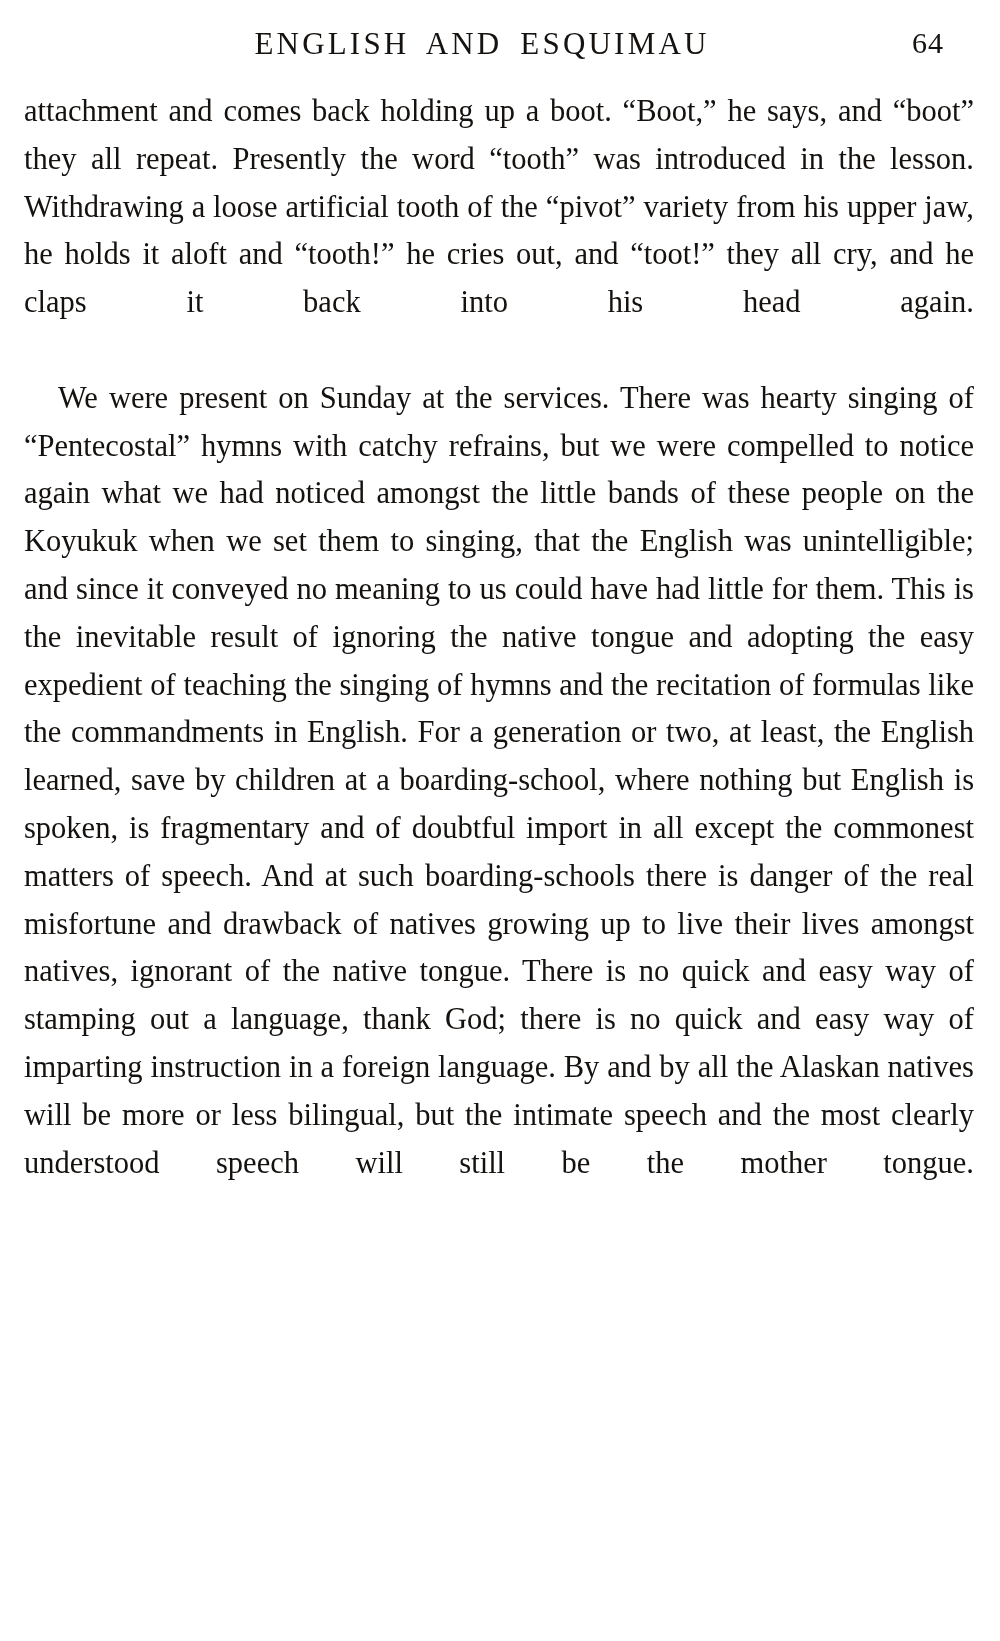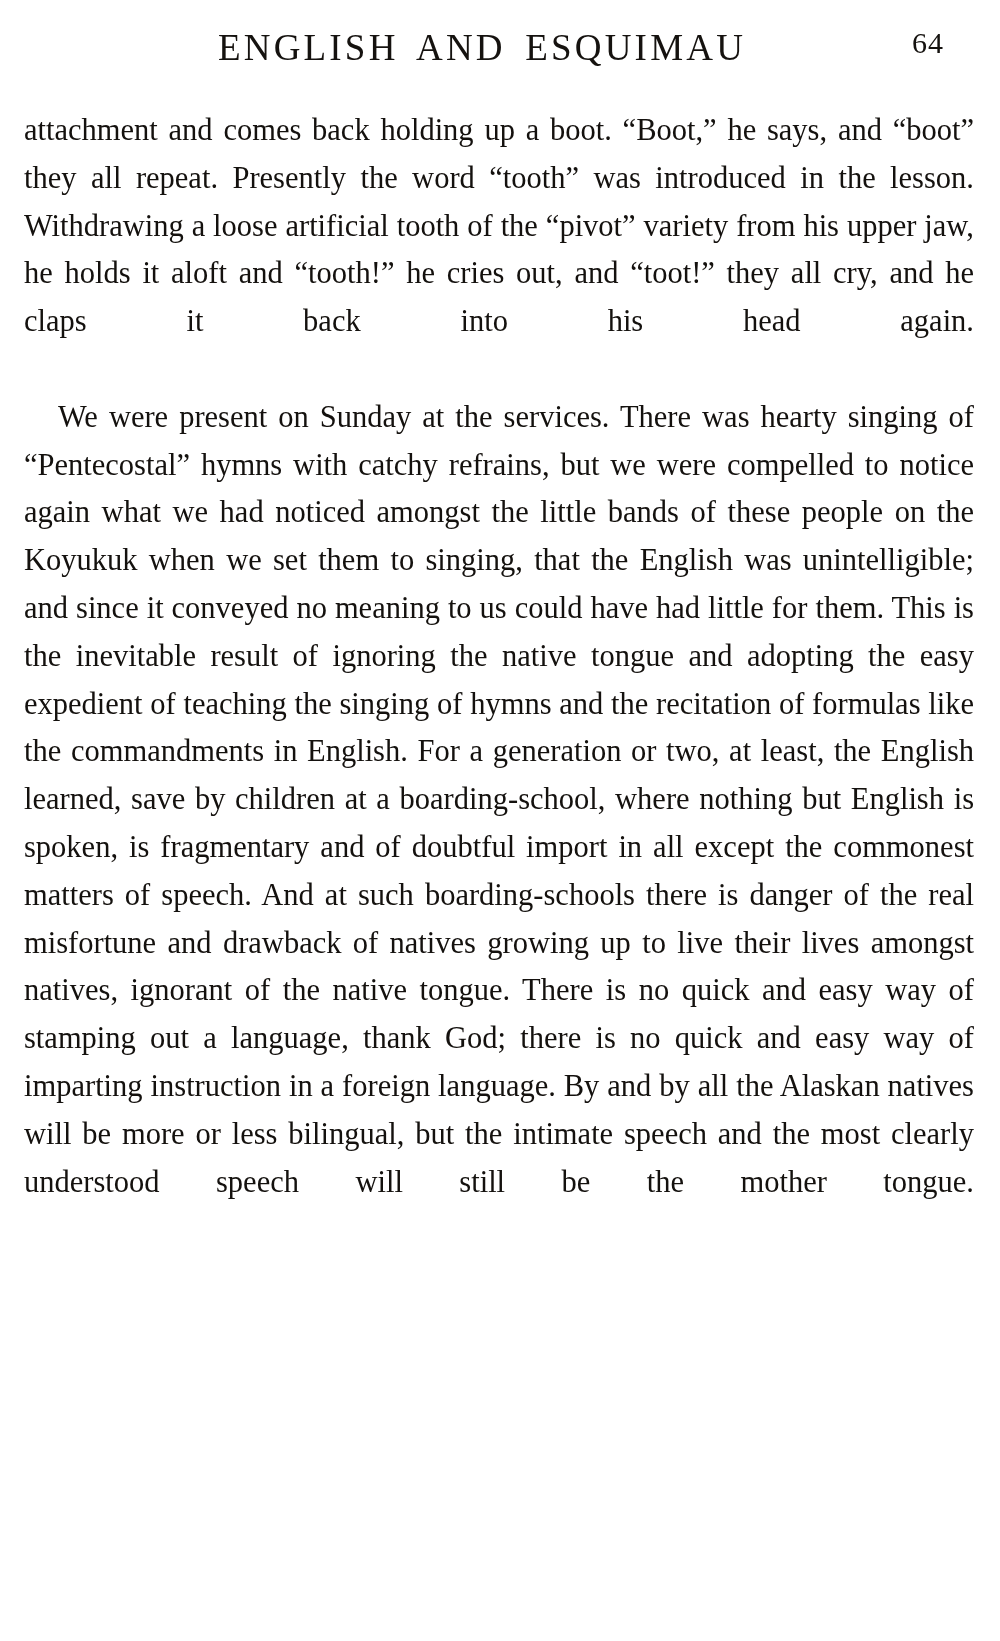--- a/index.html
+++ b/index.html
@@ -25,37 +25,37 @@
   .running-head {
     display: flex;
     align-items: baseline;
     justify-content: center;
     position: relative;
     padding-top: 26px;
     margin: 0 56px 0 20px;
   }
   .head-title {
     font-family: "Liberation Serif", serif;
-    font-size: 37px;
+    font-size: 31px;
     letter-spacing: 3.2px;
     word-spacing: 7px;
     color: #15120f;
     text-align: center;
     white-space: nowrap;
   }
   .page-number {
     position: absolute;
     right: 0;
     top: 26px;
     font-size: 30px;
     letter-spacing: 1px;
     color: #15120f;
   }
   .body-text {
-    margin: 38px 26px 0 24px;
+    margin: 26px 26px 0 24px;
     font-size: 30.5px;
     line-height: 47.8px;
     text-align: justify;
     text-justify: inter-word;
     color: #14110e;
     -webkit-font-smoothing: antialiased;
   }
   .para {
     margin: 0;
     text-align: justify;

